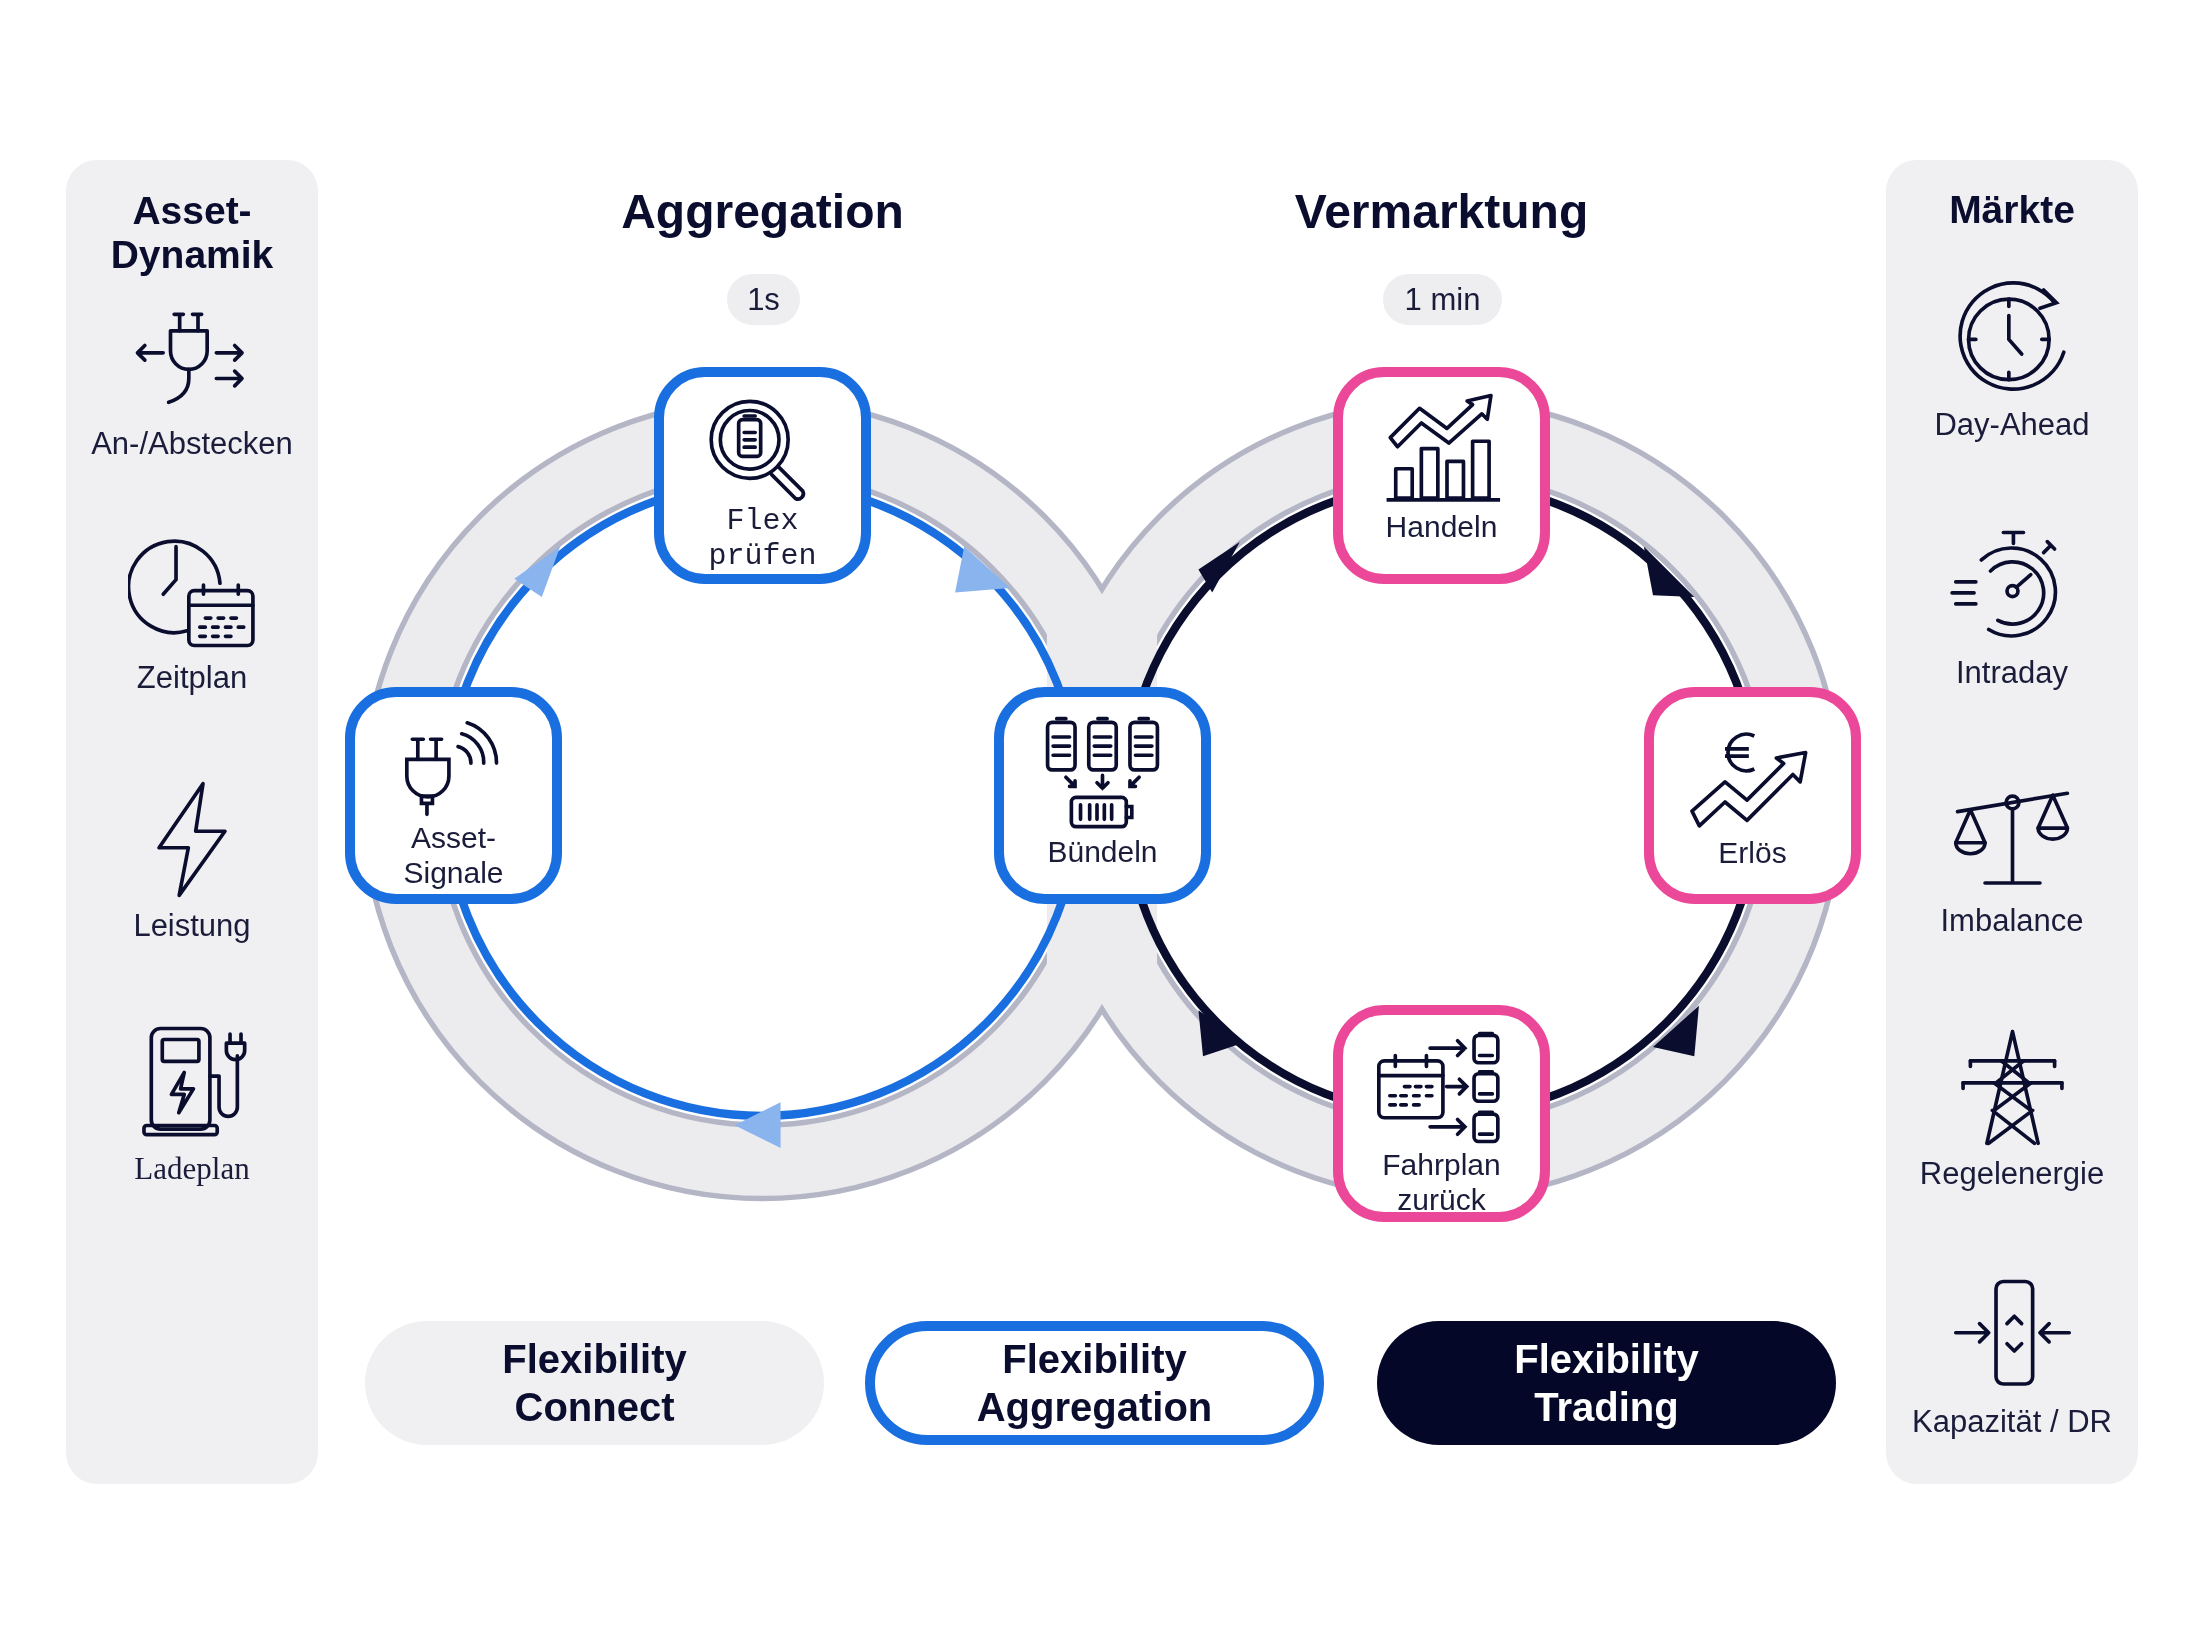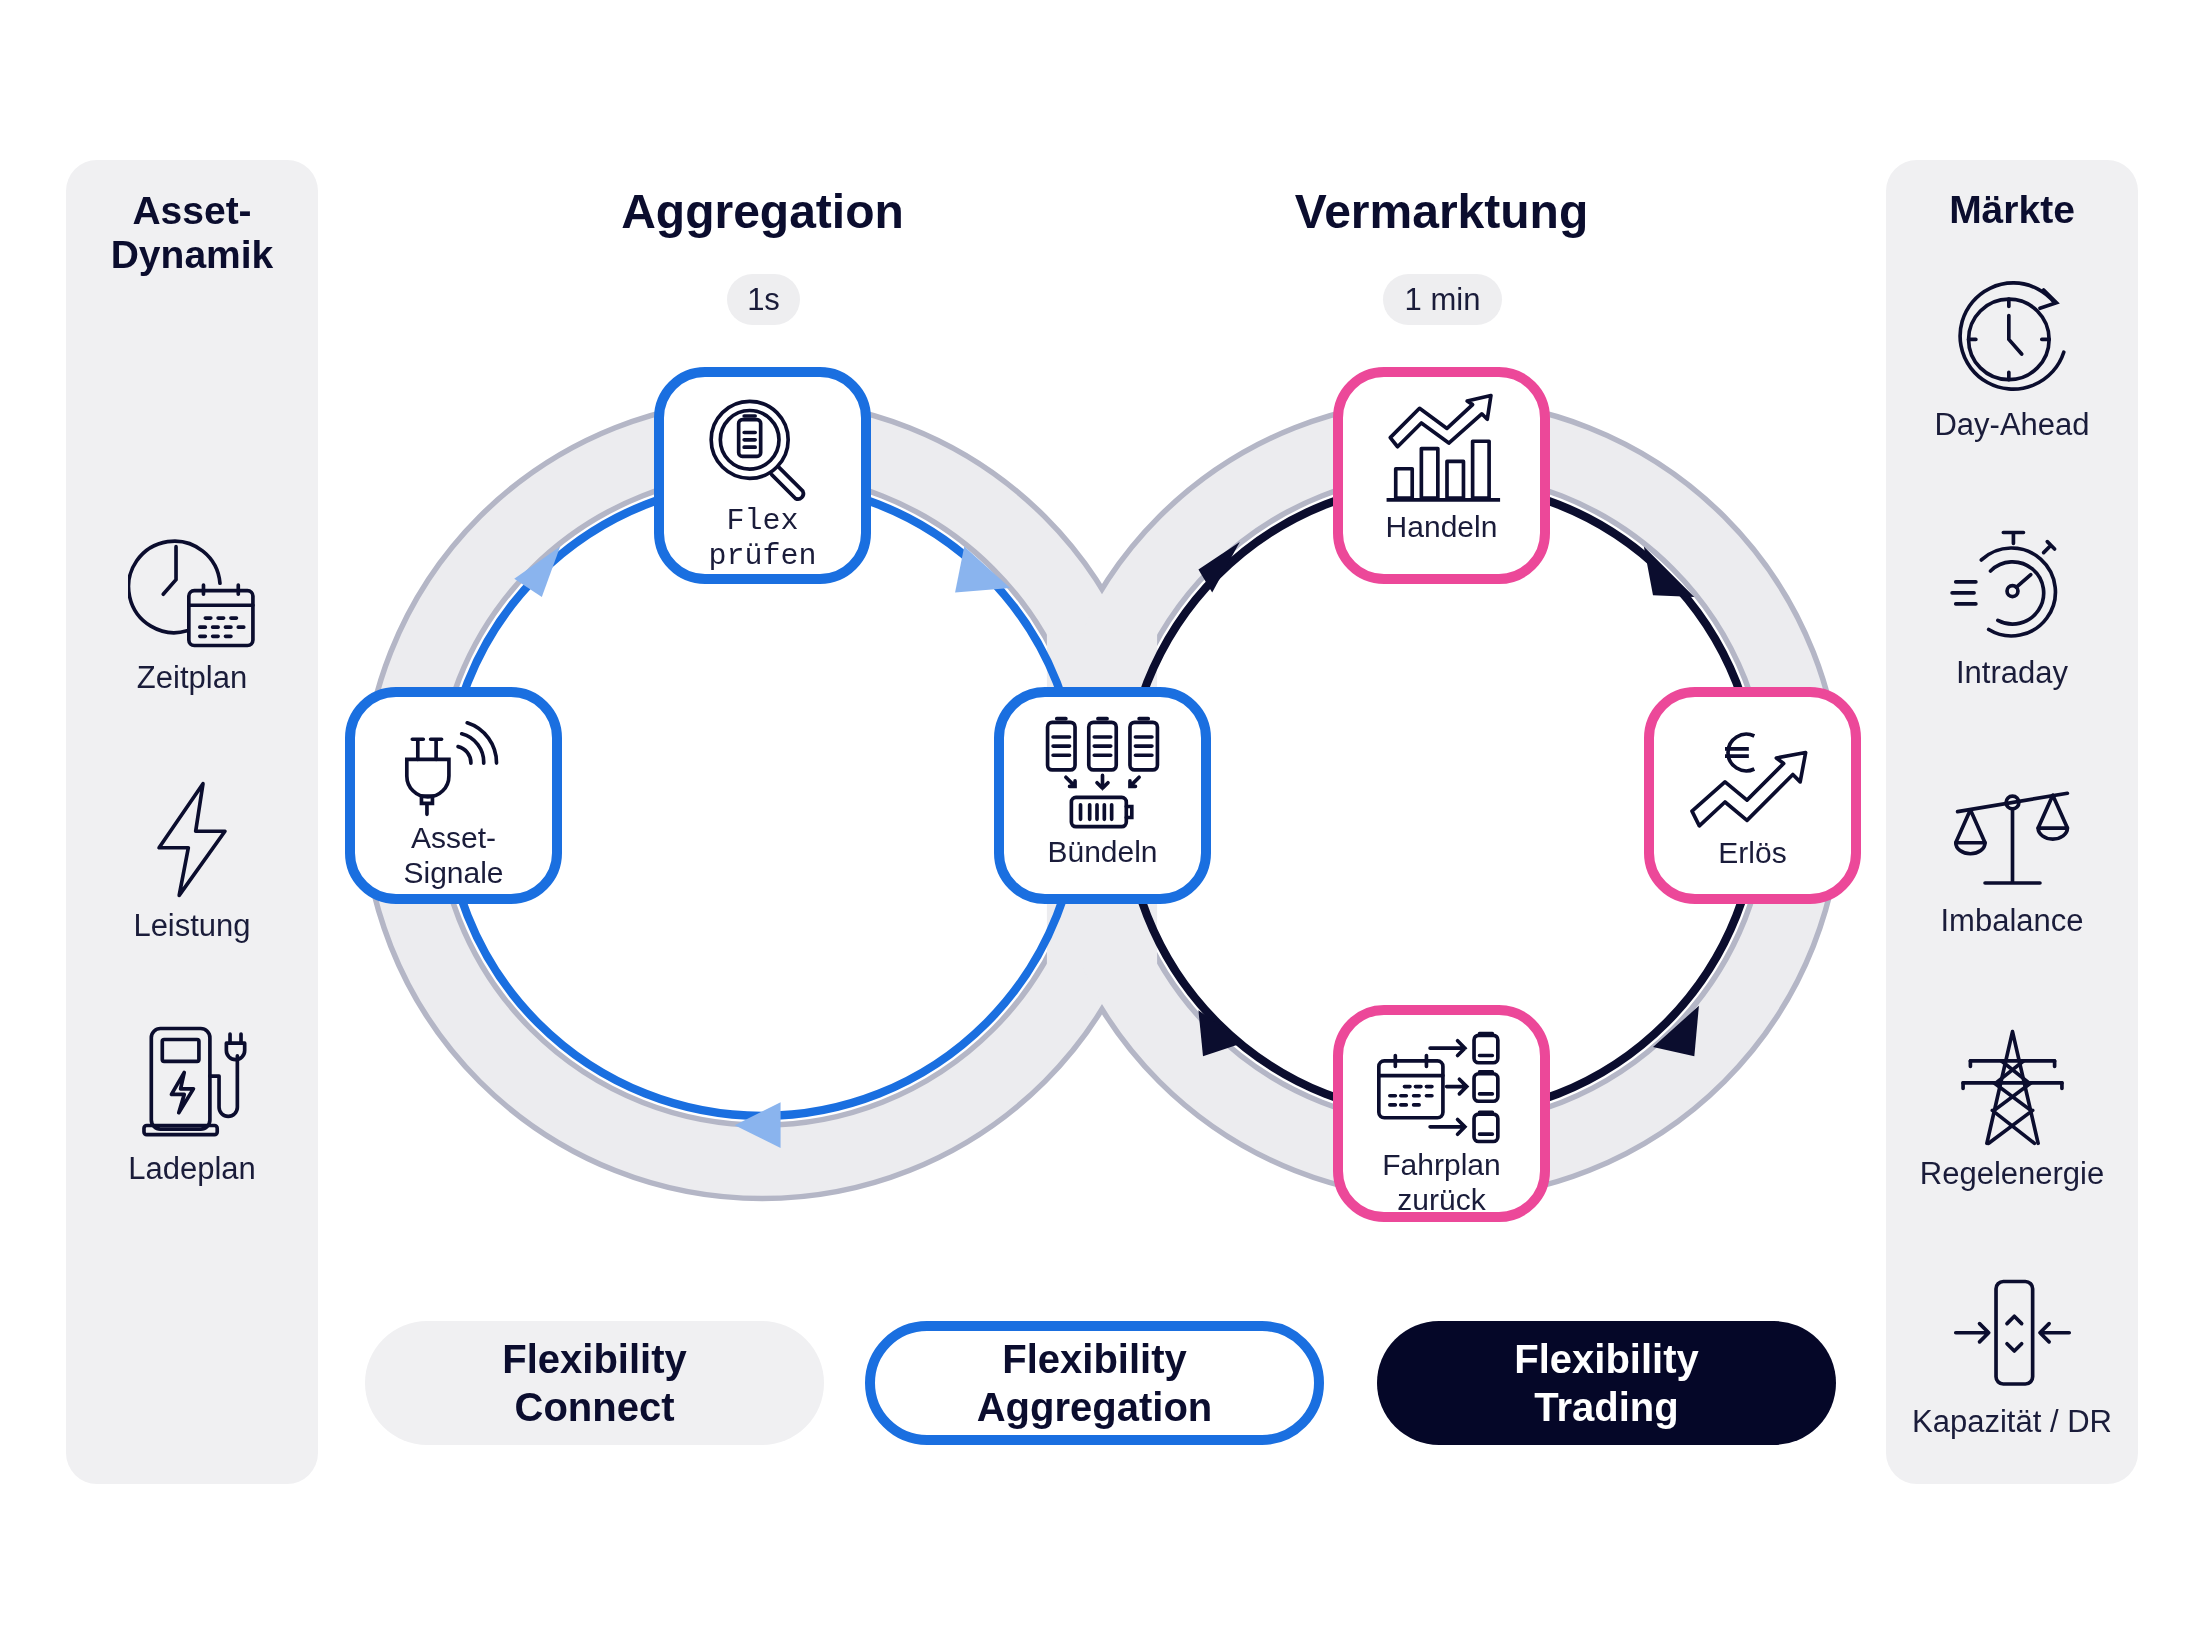--- a/index.html
+++ b/index.html
@@ -51,37 +51,48 @@
   <polygon points="1790,595 1845,650 1800,648" fill="#0b0d2e"></polygon>
   <polygon points="1800,1140 1850,1095 1845,1150" fill="#0b0d2e"></polygon>
   <polygon points="1305,1100 1355,1135 1310,1150" fill="#0b0d2e"></polygon>
 </svg>
 
 <div id="left-panel" class="panel">
   <div class="panel-title" style="top:29px;">
     <div>Asset-</div>
     <div>Dynamik</div>
   </div>
+  <div class="panel-item" style="top:147px;">
+    <svg width="129" height="110" viewBox="0 0 140 120" fill="none" stroke="#0b0d2e" stroke-width="4" stroke-linecap="round" stroke-linejoin="round">
+      <path d="M56 8v18M76 8v18M50 8h10M70 8h10"></path>
+      <path d="M46 26h40v22a20 20 0 0 1-40 0z"></path>
+      <path d="M66 68v10c0 14-10 22-22 26"></path>
+      <path d="M38 50H10m8-8-8 8 8 8"></path>
+      <path d="M96 50h28m-8-8 8 8-8 8"></path>
+      <path d="M96 78h28m-8-8 8 8-8 8"></path>
+    </svg>
+    <div class="lbl">An-/Abstecken</div>
+  </div>
   <div class="panel-item" style="top:372px;">
     <svg width="129" height="119" viewBox="0 0 140 130" fill="none" stroke="#0b0d2e" stroke-width="4" stroke-linecap="round">
       <path d="M100 56A50 50 0 1 0 64 108"></path>
       <path d="M52 16v36l-14 16"></path>
       <rect x="66" y="64" width="70" height="60" rx="6"></rect>
       <path d="M66 80h70M82 58v10M120 58v10"></path>
       <path d="M84 94h6M98 94h6M112 94h6M78 104h6M92 104h6M106 104h6M120 104h6M78 114h6M92 114h6M106 114h6"></path>
     </svg>
     <div class="lbl">Zeitplan</div>
   </div>
   <div class="panel-item" style="top:620px;">
     <svg width="92" height="119" viewBox="0 0 100 130" fill="none" stroke="#0b0d2e" stroke-width="4" stroke-linejoin="round">
       <path d="M62 4 14 74h32l-10 52 50-70H54z"></path>
     </svg>
     <div class="lbl">Leistung</div>
   </div>
-  <div class="panel-item" style="top:863px;">
+  <div class="panel-item" style="top:863px;font-family:Liberation Serif, serif;">
     <svg width="119" height="119" viewBox="0 0 130 130" fill="none" stroke="#0b0d2e" stroke-width="4" stroke-linecap="round" stroke-linejoin="round">
       <rect x="20" y="6" width="64" height="110" rx="10"></rect>
       <rect x="32" y="18" width="40" height="24" rx="2"></rect>
       <path d="M56 54 42 78h14l-6 20 16-26H52z"></path>
       <rect x="12" y="112" width="80" height="10" rx="3"></rect>
       <path d="M84 58h10v34a10 10 0 0 0 20 0V36"></path>
       <path d="M106 12v10M118 12v10M102 22h20v8a10 10 0 0 1-20 0z"></path>
     </svg>
     <div class="lbl">Ladeplan</div>
   </div>

